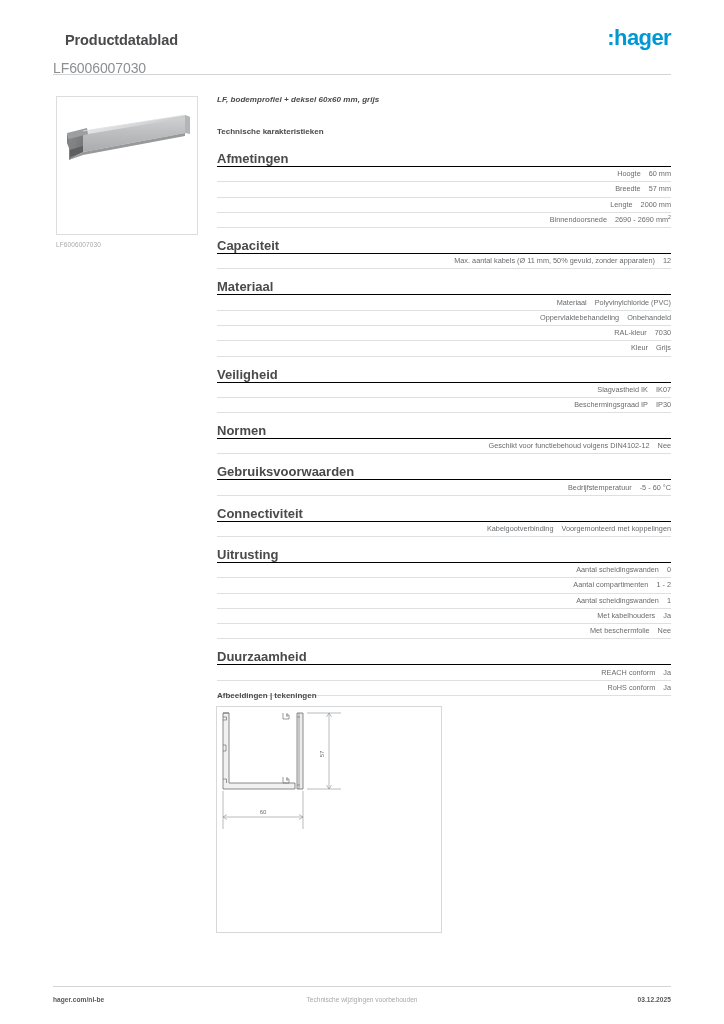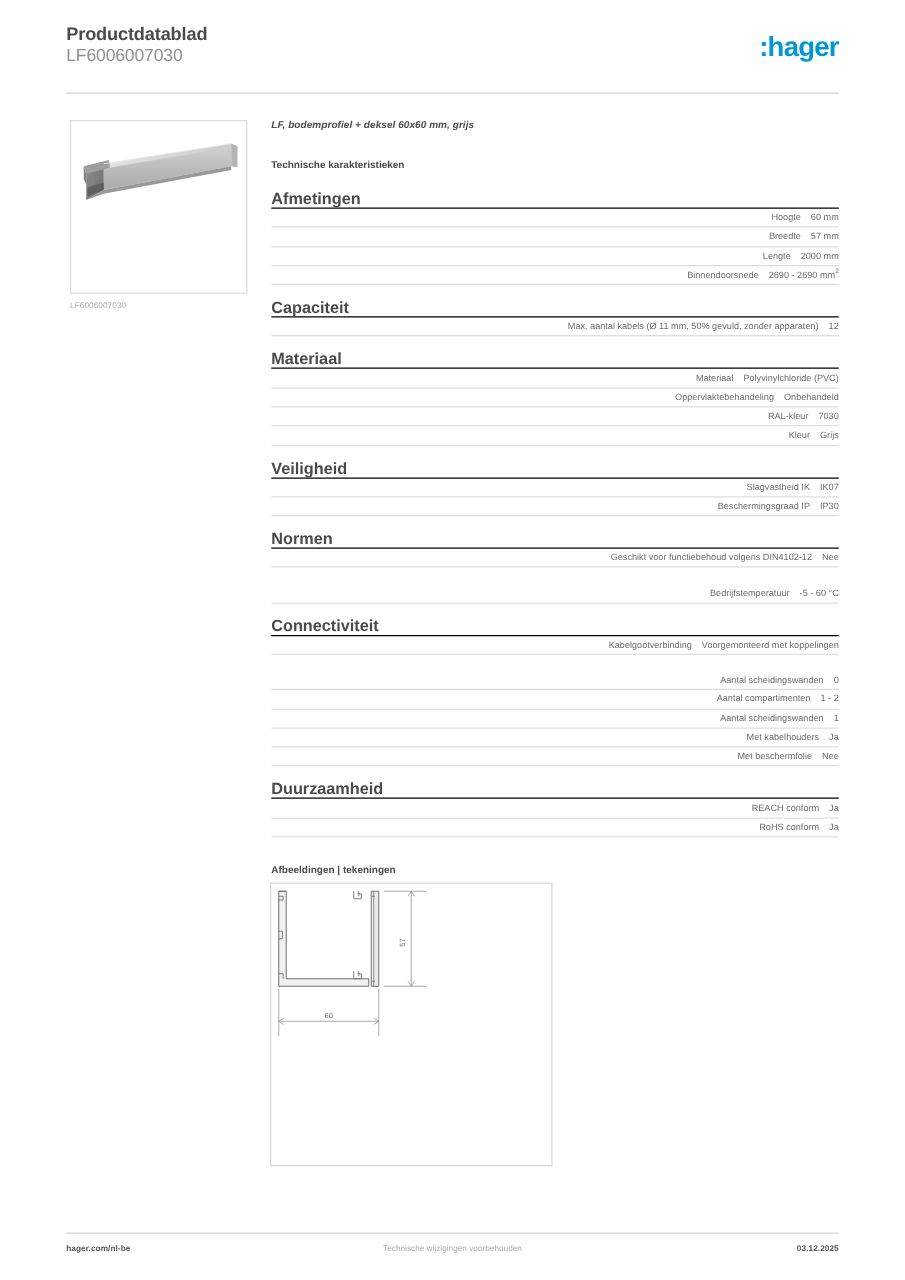--- a/index.html
+++ b/index.html
@@ -31,21 +31,21 @@
     top: 20px;
     width: 618px;
     height: 52px;
   }
   .doc-title {
     font-size: 14.5px;
     font-weight: bold;
     color: #4a4a4c;
     letter-spacing: -0.1px;
     line-height: 16px;
-    margin: 0;
+    margin: 12px;
   }
   .doc-subtitle {
     font-size: 14px;
     font-weight: normal;
     color: #8d8f91;
     letter-spacing: -0.1px;
     line-height: 17px;
     margin: 0;
   }
   .logo {
@@ -334,33 +334,35 @@
           </div>
         </div>
         <div class="group">
           <div class="group-title">Normen</div>
           <div class="row">
             <span class="k">Geschikt voor functiebehoud volgens DIN4102-12</span>
             <span class="v">Nee</span>
           </div>
         </div>
         <div class="group">
+          <div class="group-title">Gebruiksvoorwaarden</div>
           <div class="row">
             <span class="k">Bedrijfstemperatuur</span>
             <span class="v">-5 - 60 °C</span>
           </div>
         </div>
         <div class="group">
           <div class="group-title">Connectiviteit</div>
           <div class="row">
             <span class="k">Kabelgootverbinding</span>
             <span class="v">Voorgemonteerd met koppelingen</span>
           </div>
         </div>
         <div class="group">
+          <div class="group-title">Uitrusting</div>
           <div class="row">
             <span class="k">Aantal scheidingswanden</span>
             <span class="v">0</span>
           </div>
           <div class="row">
             <span class="k">Aantal compartimenten</span>
             <span class="v">1 - 2</span>
           </div>
           <div class="row">
             <span class="k">Aantal scheidingswanden</span>

